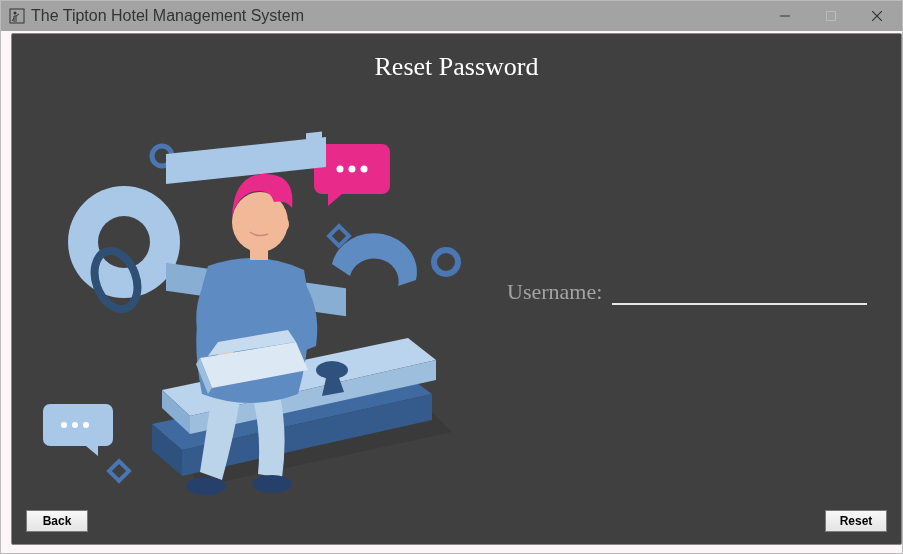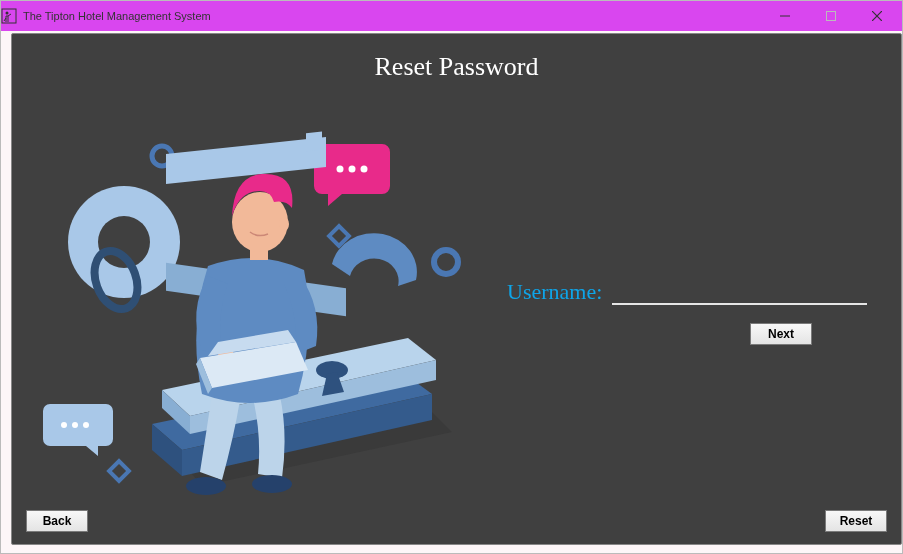--- a/index.html
+++ b/index.html
@@ -7,25 +7,25 @@
     width: 903px;
     height: 554px;
     background: #fdf6f8;
     font-family: "Segoe UI", Tahoma, sans-serif;
     overflow: hidden;
     border: 1px solid #bbb;
   }
   
   .titlebar {
     height: 30px;
-    background: #d946ef;
+    background: #a3a3a3;
     display: flex;
     align-items: center;
-    padding: 0 2px 0 0;
-    font-size: 11px;
+    padding: 0 2px 0 8px;
+    font-size: 16px;
     color: #333;
   }
   .titlebar .app-icon {
     width: 16px; height: 16px; margin-right: 6px;
     display: inline-flex; align-items: center; justify-content: center;
   }
   .titlebar .title-text { flex: 0 0 auto; }
   .titlebar .spacer { flex: 1 1 auto; }
   .win-controls { display: flex; height: 100%; }
   .win-btn {
@@ -60,21 +60,21 @@
     width: 440px; height: 410px;
   }
 
   .form-area {
     position: absolute;
     left: 495px; top: 245px;
     width: 360px;
   }
   .field-row { display: flex; align-items: flex-end; gap: 10px; }
   .field-label {
-    color: #0ea5e9;
+    color: #a3a3a3;
     font-family: Georgia, "Times New Roman", serif;
     font-size: 22px;
   }
   .username-input {
     flex: 1;
     background: transparent;
     border: none;
     border-bottom: 2px solid #e6e6e6;
     height: 24px;
     color: #fff;
@@ -222,20 +222,17 @@
         </g>
       </g>
     </svg>
   </div>
 
   <div class="form-area">
     <div class="field-row">
       <span class="field-label">Username:</span>
       <input class="username-input" type="text" value="" style="">
     </div>
-    <div class="next-row">
-      <button class="btn">Next</button>
-    </div>
   </div>
 
   <button class="btn back-btn">Back</button>
   <button class="btn exit-btn">Reset</button>
 </div>
 
 </body></html>

